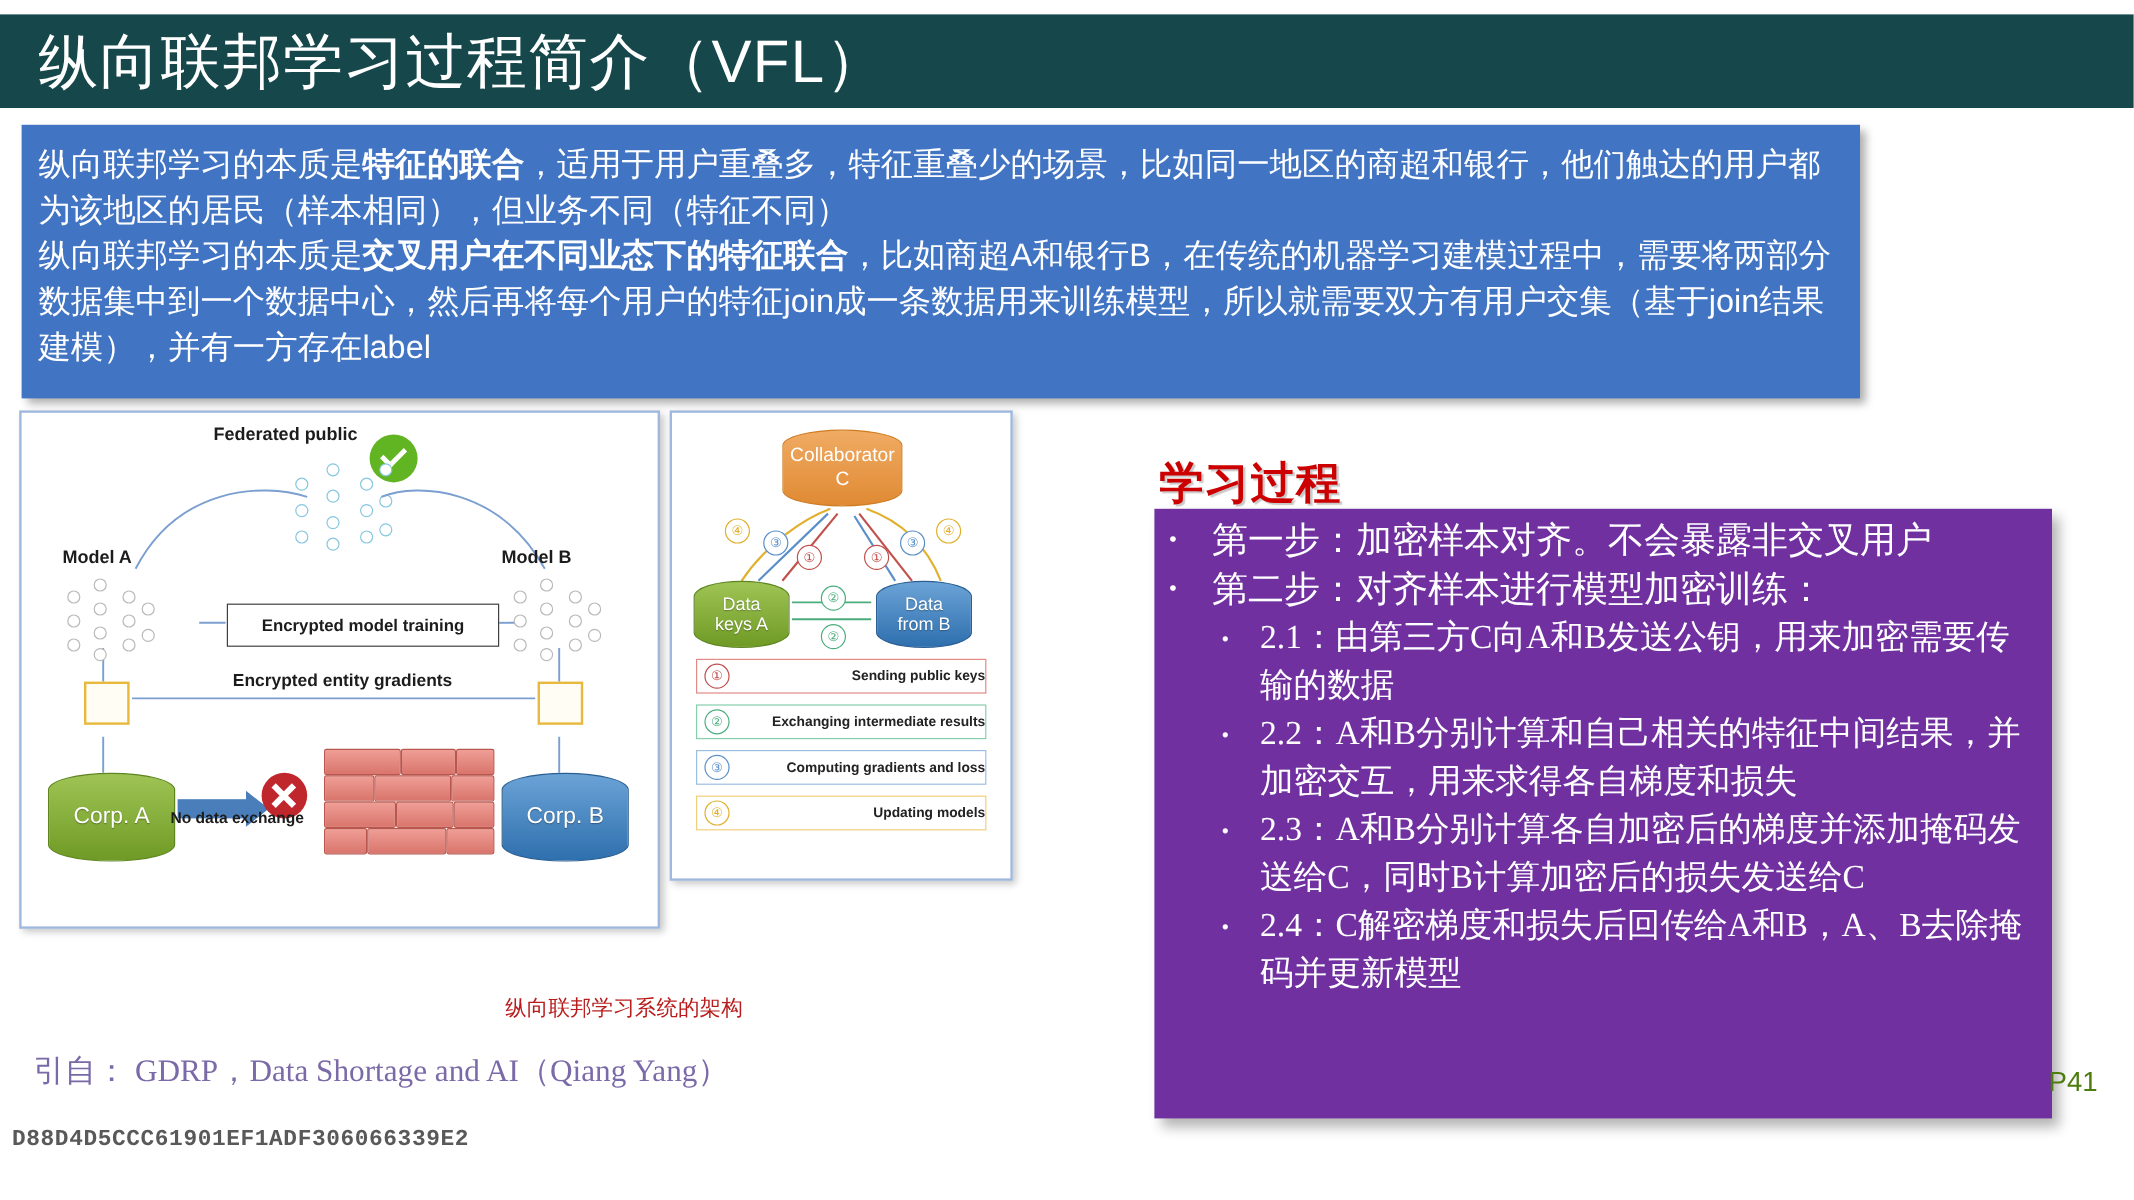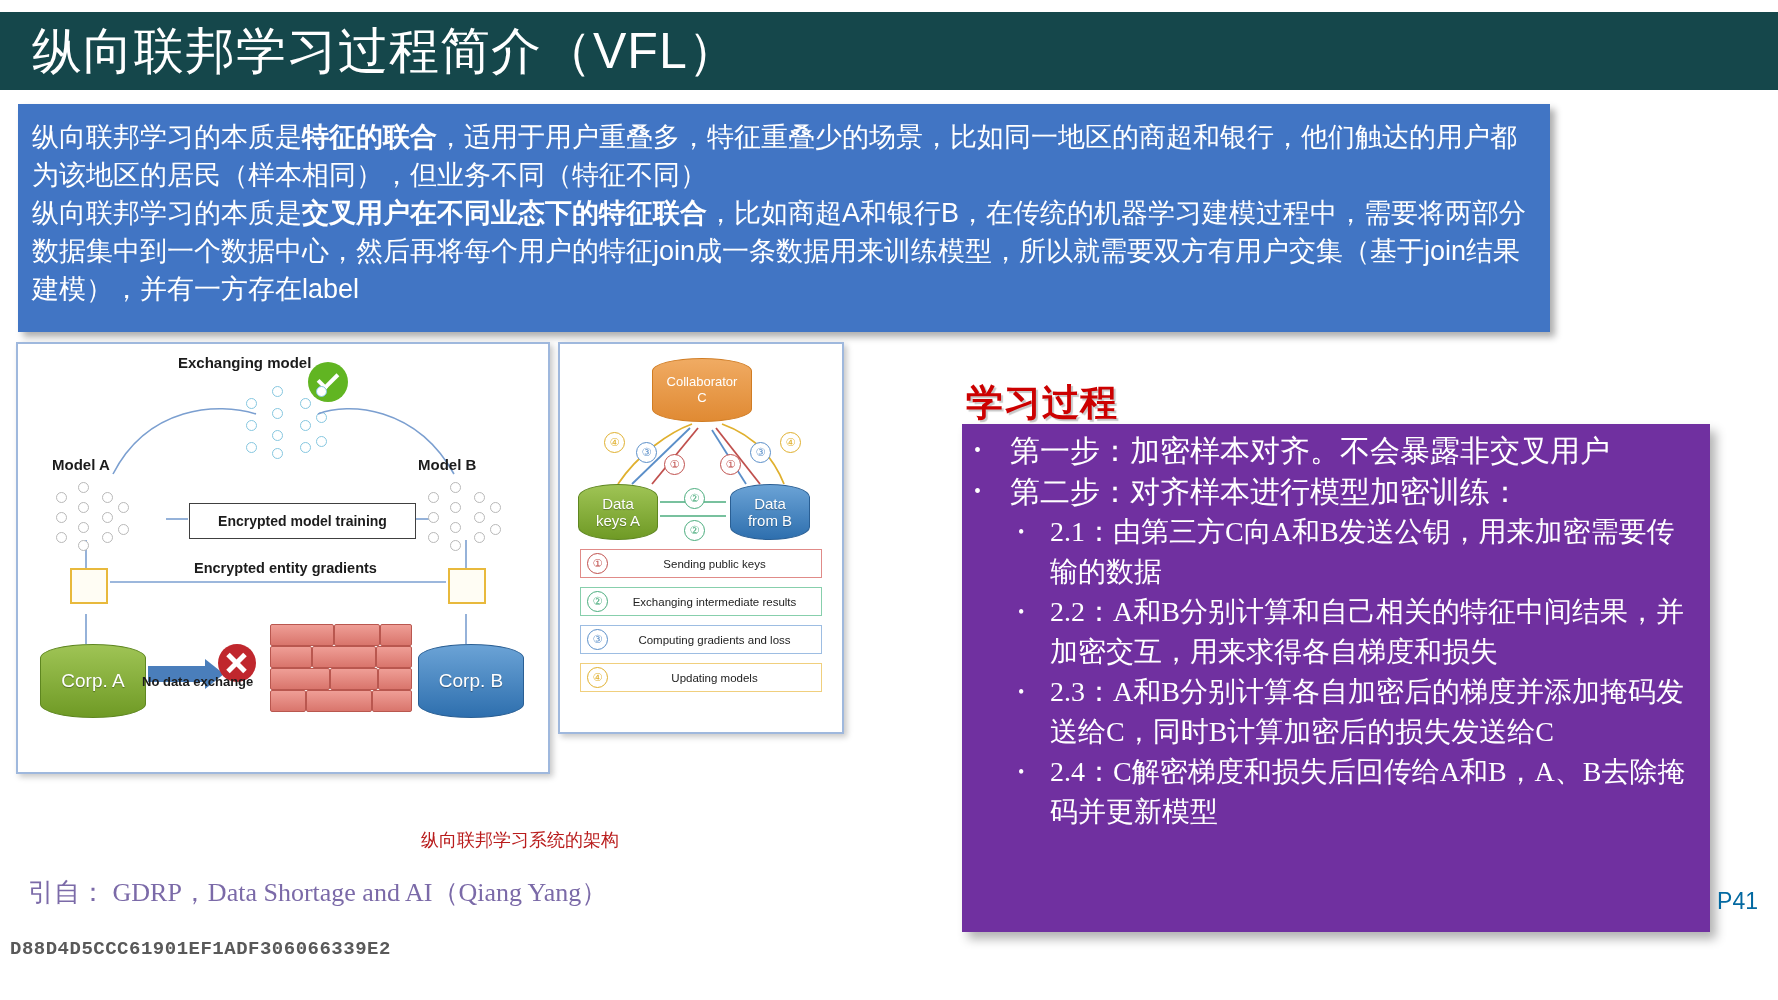--- a/index.html
+++ b/index.html
@@ -102,21 +102,21 @@
      border:2px solid #e8b93c;background:#fffdf4;z-index:-1;}
   
   .right-figure{
     position:absolute;left:558px;top:342px;width:282px;height:388px;
     background:#ffffff;border:2px solid #9fb8dd;
     box-shadow:3px 3px 6px rgba(0,0,0,.22);overflow:hidden;
   }
   .collab{
     position:absolute;left:92px;top:14px;width:98px;height:62px;border-radius:50%/13px;
     background:linear-gradient(180deg,#f0ab63,#e08a33);border:1px solid #d07c23;
-    color:#fff;font-size:13px;text-align:center;line-height:1.25;
+    color:#fff;font-size:16px;text-align:center;line-height:1.25;
     display:flex;flex-direction:column;align-items:center;justify-content:center;
   }
   .dcyl{
     position:absolute;width:78px;height:54px;border-radius:50%/13px;
     color:#fff;font-size:15px;text-align:center;line-height:1.15;
     display:flex;flex-direction:column;align-items:center;justify-content:center;
     text-shadow:0 1px 1px rgba(0,0,0,.3);
   }
   .dcyl.da{left:18px;top:140px;background:linear-gradient(180deg,#9fc455,#6f9a25);border:1px solid #5e8620;}
   .dcyl.db{left:170px;top:140px;background:linear-gradient(180deg,#6ba3d6,#2e6fae);border:1px solid #2a5f94;}
@@ -128,21 +128,21 @@
   .c1{border:1.4px solid #c0504d;color:#c0504d;}
   .c2{border:1.4px solid #4bad7e;color:#4bad7e;}
   .c3{border:1.4px solid #5b8fc9;color:#5b8fc9;}
   .c4{border:1.4px solid #e0b02e;color:#e0b02e;}
   .legend{position:absolute;left:20px;top:205px;width:242px;}
   .legend-row{
     display:flex;align-items:center;height:29px;margin-bottom:9px;
     background:#fff;padding-left:6px;box-sizing:border-box;
   }
   .legend-row span.txt{
-    flex:1;text-align:center;font-size:11.5px;font-weight:normal;color:#222;
+    flex:1;text-align:right;font-size:11.5px;font-weight:bold;color:#222;
   }
   .lr1{border:1.3px solid #e08b88;}
   .lr2{border:1.3px solid #87cfac;}
   .lr3{border:1.3px solid #9dbde2;}
   .lr4{border:1.3px solid #f0cf7d;}
   
   .caption{
     position:absolute;left:310px;top:828px;width:420px;text-align:center;
     color:#b91c1c;font-size:18px;font-family:"Liberation Serif","DejaVu Serif",serif;
   }
@@ -170,21 +170,21 @@
   .lvl1 .bullet{width:36px;flex:none;font-size:20px;line-height:41px;}
   .lvl2{
     display:flex;color:#ffffff;font-size:28px;line-height:40px;
     font-family:"Liberation Serif","DejaVu Serif",serif;
     padding-left:44px;
   }
   .lvl2 .bullet{width:32px;flex:none;font-size:18px;line-height:40px;}
   .lvl2 .body{flex:1;}
   
   .pagenum{
-    position:absolute;right:20px;top:888px;color:#0369a1;font-size:23px;
+    position:absolute;right:30px;top:888px;color:#4d7c0f;font-size:23px;
   }
   .hashcode{
     position:absolute;left:10px;top:938px;color:#595959;
     font-size:19px;font-weight:bold;letter-spacing:.5px;
     font-family:"Liberation Mono","DejaVu Sans Mono",monospace;
   }
 </style>
 </head>
 <body>
 
@@ -192,21 +192,21 @@
   <div class="title-text">纵向联邦学习过程简介（VFL）</div>
 </div>
 
 <div class="summary-box">
   <p class="first"><span>纵向联邦学习的本质是</span><b>特征的联合</b><span>，适用于用户重叠多，特征重叠少的场景，比如同一地区的商超和银行，他们触达的用户都为该地区的居民（样本相同），但业务不同（特征不同）</span></p>
   <p><span>纵向联邦学习的本质是</span><b>交叉用户在不同业态下的特征联合</b><span>，比如商超A和银行B，在传统的机器学习建模过程中，需要将两部分数据集中到一个数据中心，然后再将每个用户的特征join成一条数据用来训练模型，所以就需要双方有用户交集（基于join结果建模），并有一方存在label</span></p>
 </div>
 
 <div class="left-figure">
 
-  <div class="fig-label fed-title">Exchanging model</div>
+  <div class="fig-label fed-title">Federated public</div>
   <div class="green-check"></div>
 
   <div class="nn" style="left:228px;top:40px;width:86px;height:72px;">
     <span style="left:0px;top:14px;"></span>
       <span style="left:0px;top:36px;"></span>
       <span style="left:0px;top:58px;"></span>
     <span style="left:26px;top:2px;"></span>
       <span style="left:26px;top:24px;"></span>
       <span style="left:26px;top:46px;"></span>
       <span style="left:26px;top:64px;"></span>

